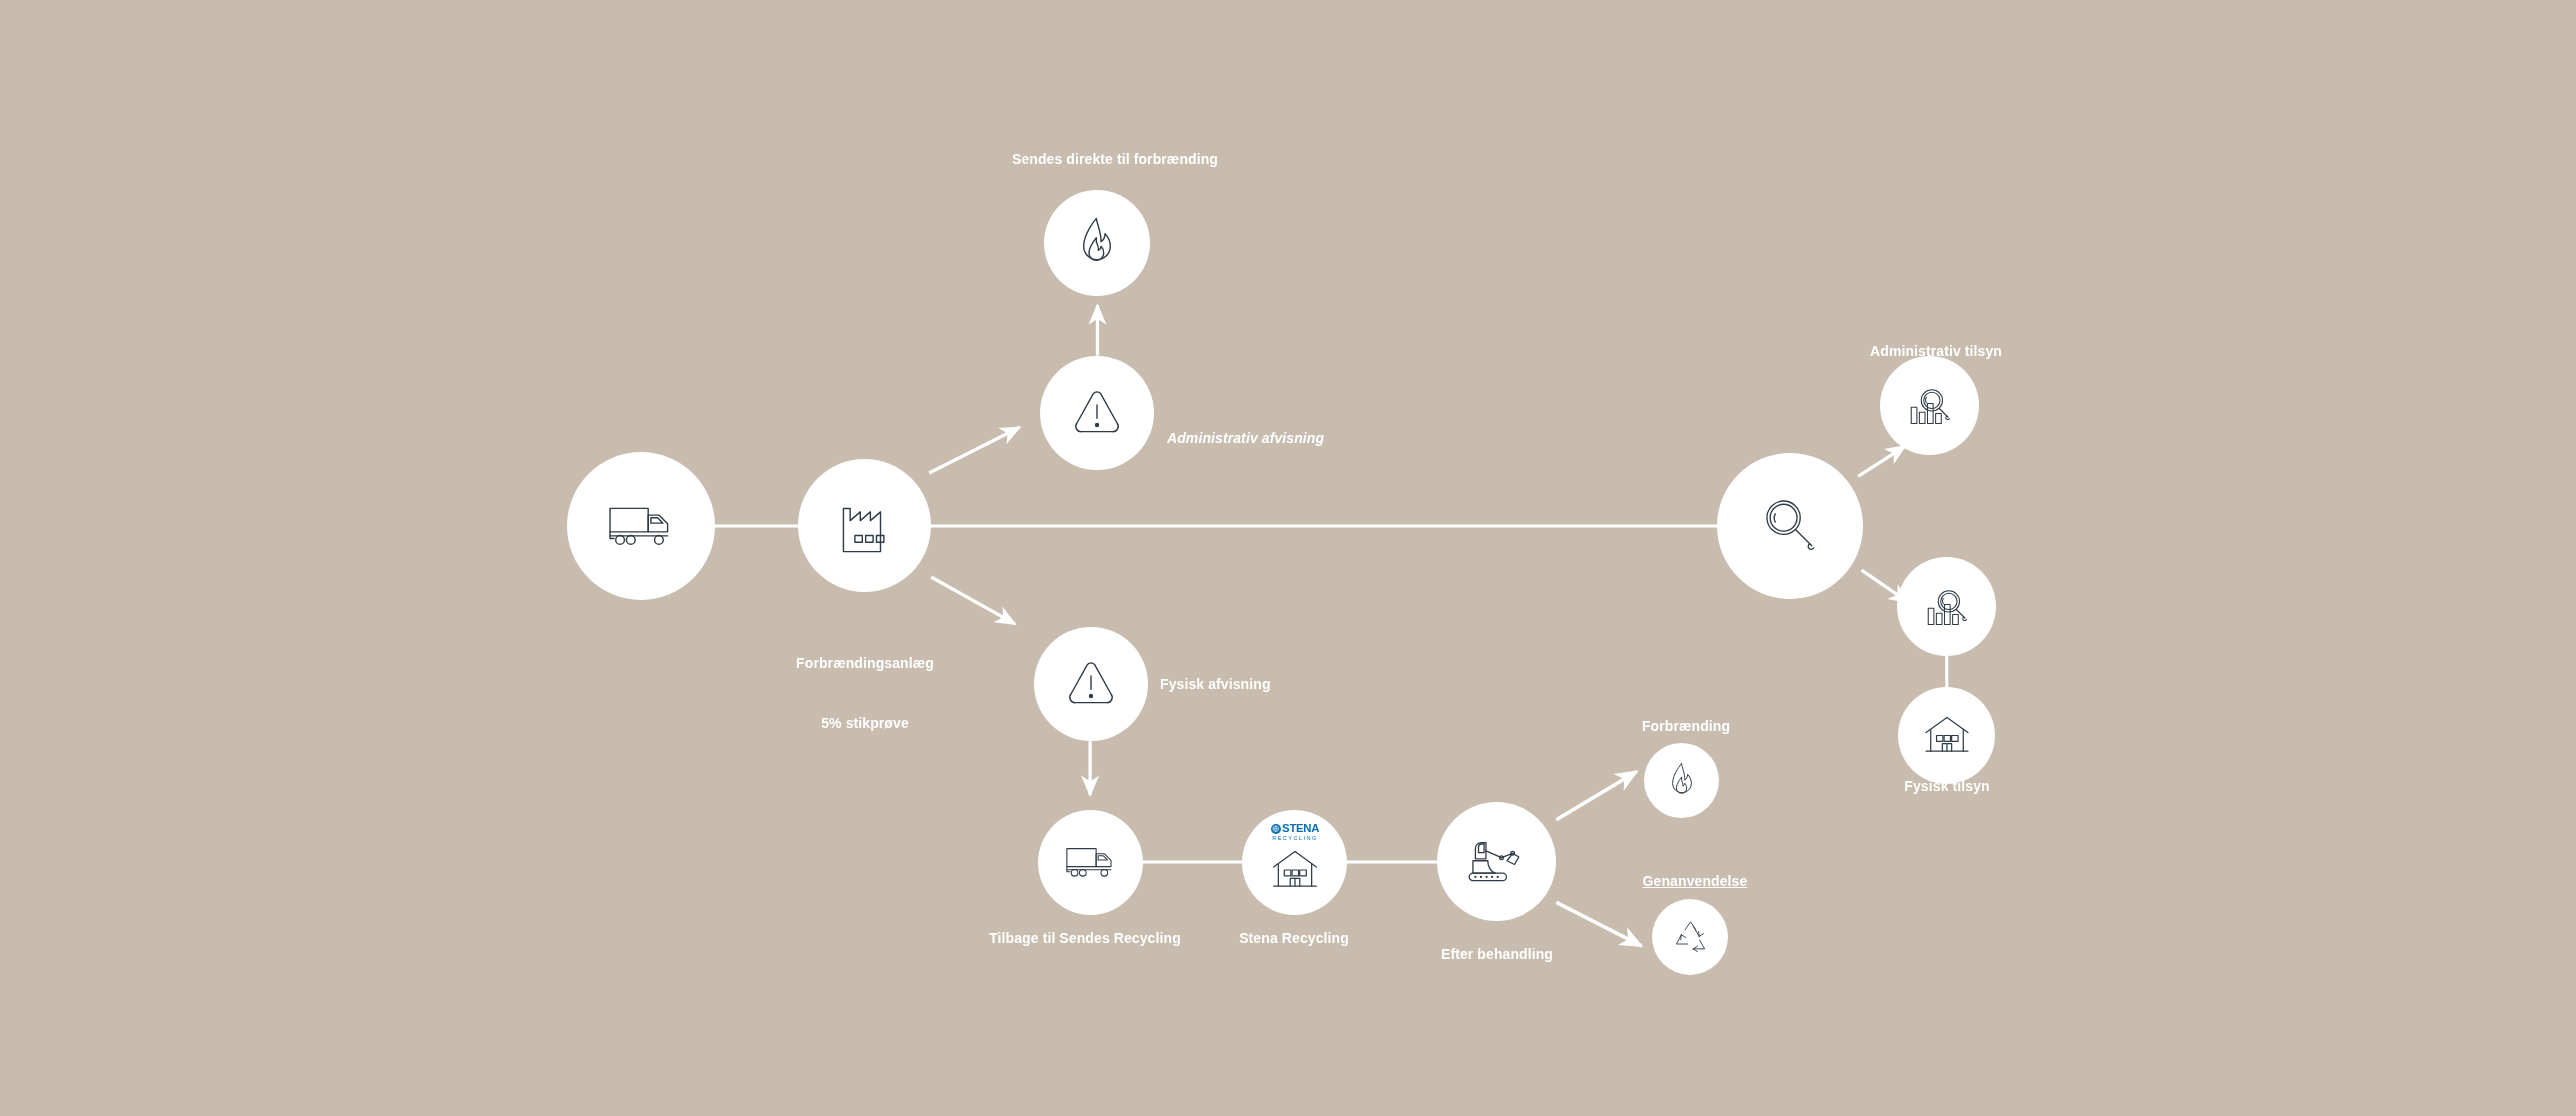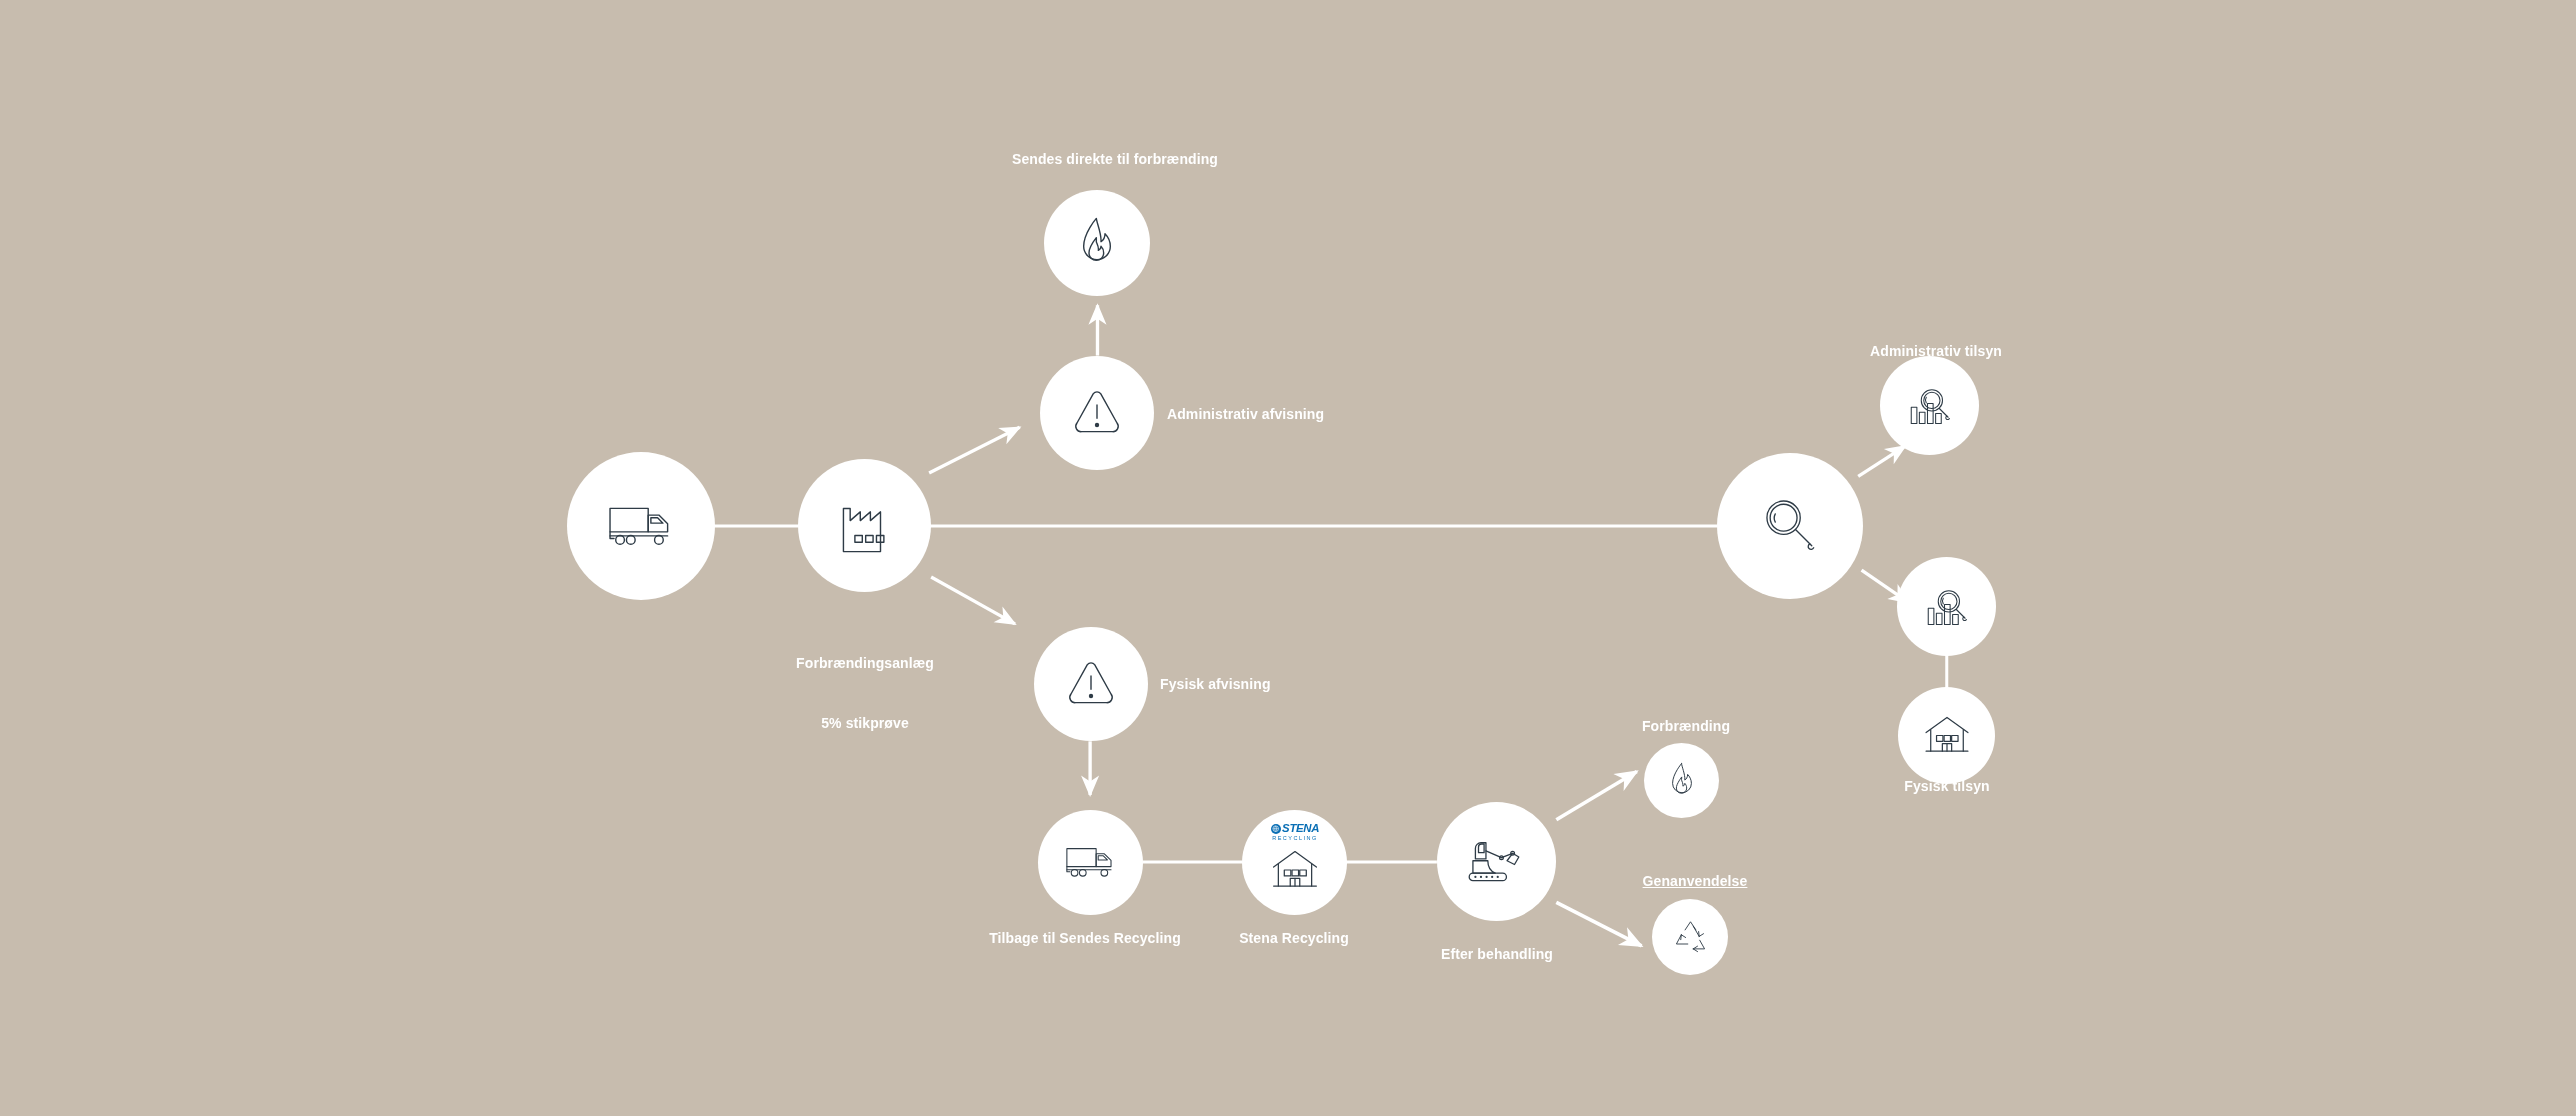--- a/index.html
+++ b/index.html
@@ -45,21 +45,21 @@
   .label.left{text-align:left;}
 
   
   .stena-logo{
     position:absolute;
     z-index:7;
     text-align:center;
     line-height:1;
     user-select:none;
   }
-  .stena-row{display:flex;align-items:center;justify-content:center;gap:1.3px;font-style:italic;}
+  .stena-row{display:flex;align-items:center;justify-content:center;gap:1.3px;}
   .stena-mark{
     width:10px;height:10px;border-radius:50%;
     background:#0a6fb5;
     display:flex;align-items:center;justify-content:center;
   }
   .stena-word{
     font-family:"Liberation Sans", sans-serif;
     font-weight:700;
     font-size:11.4px;
     color:#0a6fb5;
@@ -145,21 +145,21 @@
 
   <div class="node" style="left:1040px;top:356px;width:114px;height:114px;">
     <span>
       <svg width="52" height="50" viewBox="0 0 78 74">
         <path class="ico" d="M33.5 8 a7 7 0 0 1 11 0 L69 52 a8 8 0 0 1 -7 13 H16 a8 8 0 0 1 -7 -13 Z"></path>
         <line class="ico" x1="39" y1="25" x2="39" y2="45" stroke-width="5.5"></line>
         <circle cx="39" cy="55" r="3.3" fill="#2e3b46"></circle>
       </svg>
     </span>
   </div>
-  <div class="label left" style="left:1167px;top:404px;">Administrativ afvisning</div>
+  <div class="label left" style="left:1167px;top:428px;font-style:italic;">Administrativ afvisning</div>
 
   <div class="node" style="left:1044px;top:190px;width:106px;height:106px;">
     <span>
       <svg width="46" height="56" viewBox="0 0 68 84">
         <path class="ico" d="M33 5 C33 5 14 27 14 47 a20 20 0 0 0 40 0 c0 -8 -4 -15 -8 -19 c0 6 -3 10 -6 12 c1 -12 -7 -30 -7 -35 z"></path>
         <path class="ico" d="M33 34 C33 34 22 48 22 57 a11 11 0 0 0 22 0 c0 -4 -2 -8 -4 -10 c0 3 -2 5 -4 6 c1 -6 -3 -11 -3 -13 z"></path>
       </svg>
     </span>
   </div>
   <div class="label center" style="left:1115px;top:149px;width:470px;">Sendes direkte til forbrænding</div>

